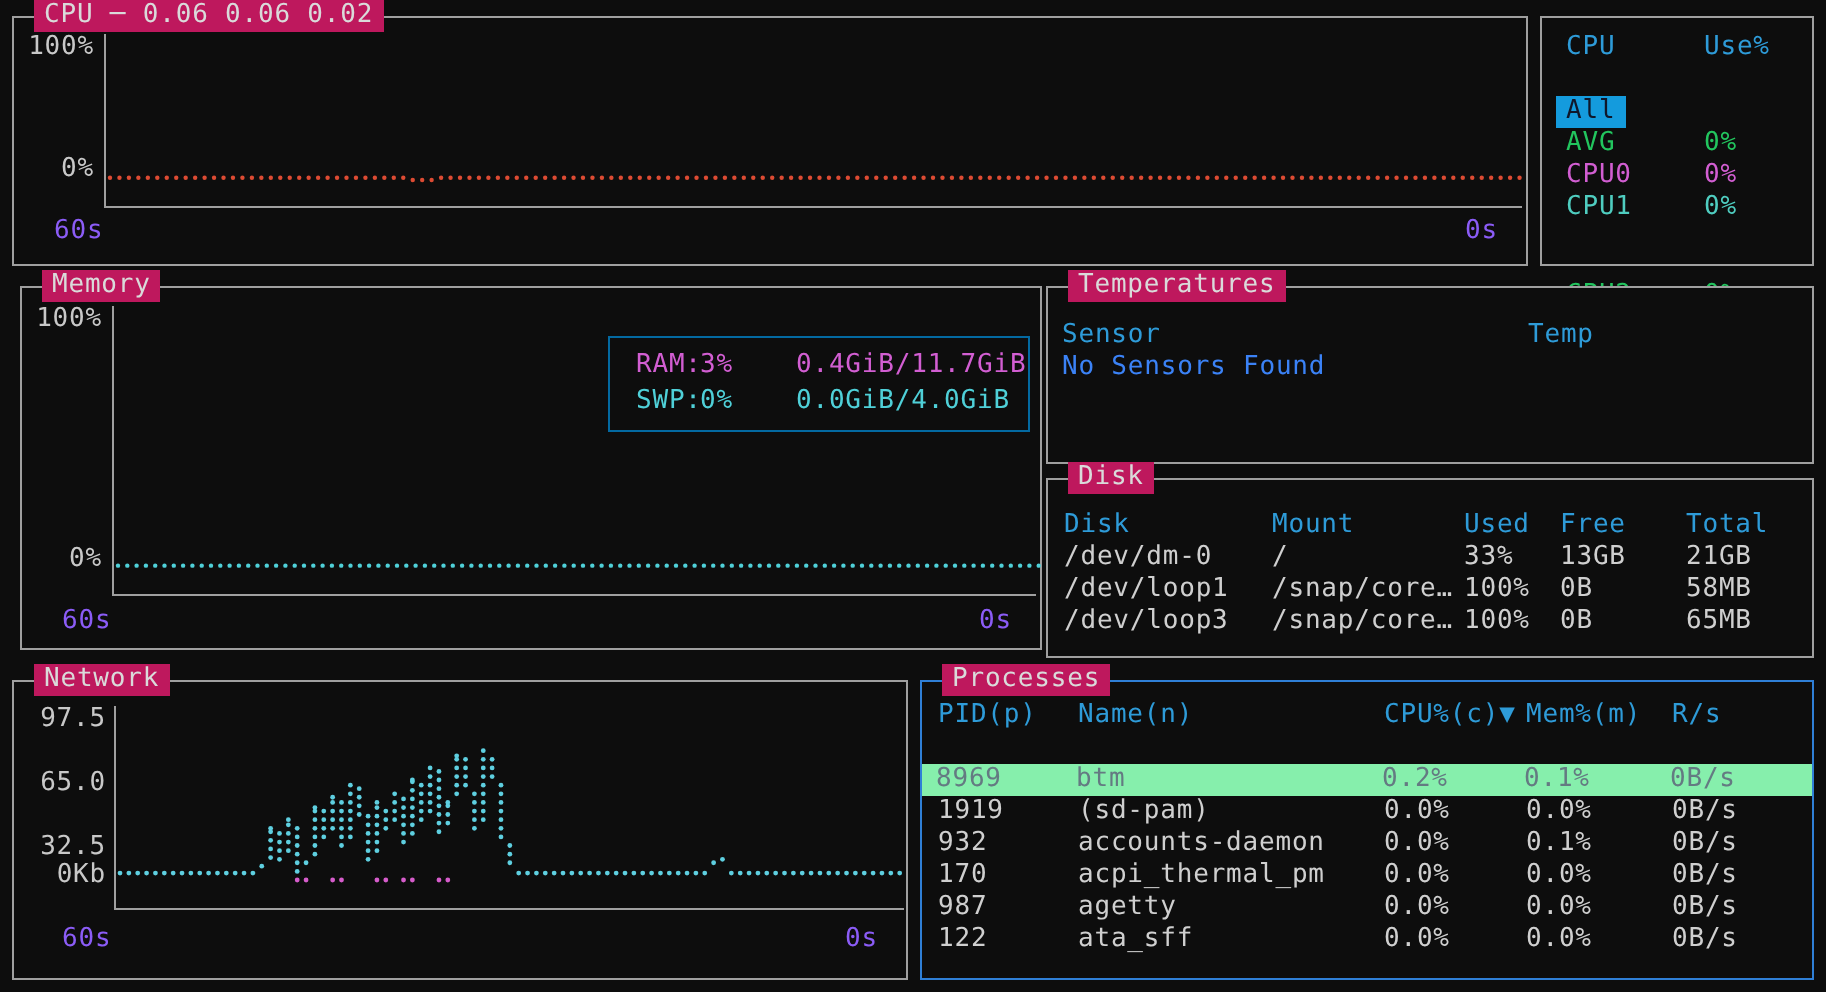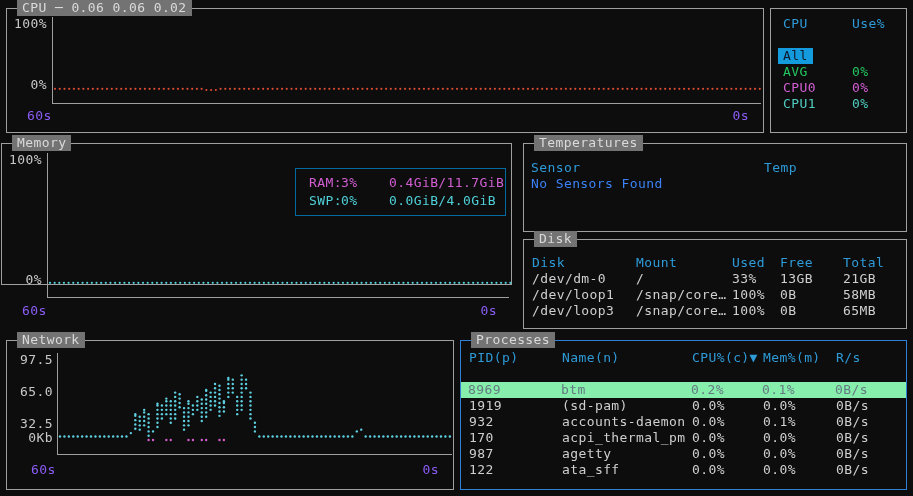--- a/index.html
+++ b/index.html
@@ -3,41 +3,41 @@
 <meta charset="utf-8">
 <style>
   html,body{margin:0;padding:0;background:#000;}
   .screen{
     position:relative;width:913px;height:496px;background:#0d0d0d;overflow:hidden;
     font-family:"DejaVu Sans Mono","Liberation Mono",monospace;
     font-size:13px;line-height:16px;letter-spacing:0.4px;color:#cfcfcf;
   }
   .panel{position:absolute;border:1px solid #9f9f9f;background:#0d0d0d;box-sizing:border-box;}
   .panel.focused{border-color:#2f7fd6;}
-  .ptitle{position:absolute;top:-9px;left:10px;background:#737373;padding:0 5px;color:#dadada;white-space:nowrap;}
+  .ptitle{position:absolute;top:-9px;left:10px;background:#be185d;padding:0 5px;color:#dadada;white-space:nowrap;}
   .hdr{color:#2e9bd8;}
   .trow{position:absolute;left:1px;right:1px;height:16px;line-height:16px;white-space:nowrap;}
   .trow span{position:absolute;white-space:nowrap;}
   .ytick{position:absolute;text-align:right;color:#c8c8c8;}
   .xtick{position:absolute;color:#8b5cf6;}
   .vaxis{position:absolute;width:1px;background:#9f9f9f;}
   .haxis{position:absolute;height:1px;background:#9f9f9f;}
   svg.chart{position:absolute;overflow:visible;}
   
   .cpu-y{left:2px;width:38px;}
   .mem-y{left:2px;width:38px;}
   .net-y{left:2px;width:44px;}
   
   .ct .c1{left:11px;} .ct .c2{left:80px;}
   
   .tt .c1{left:6px;} .tt .c2{left:239px;}
   
   .dt .c1{left:7px;} .dt .c2{left:111px;} .dt .c3{left:207px;} .dt .c4{left:255px;} .dt .c5{left:318px;}
   
-  .pt .c1{left:7px;} .pt .c2{left:77px;margin-left:23px;} .pt .c3{left:230px;} .pt .c4{left:301px;} .pt .c5{left:374px;}
+  .pt .c1{left:7px;} .pt .c2{left:77px;} .pt .c3{left:230px;} .pt .c4{left:301px;} .pt .c5{left:374px;}
   .row-sel{background:#86efac;}
   .row-sel span{color:#647a82;}
   .c-red{color:#22c55e;} .c-mag{color:#d25ed2;} .c-teal{color:#4fcdc0;}
   .c-yel{color:#22c55e;margin-top:28px;} .c-cyan{color:#4fd0d8;} .c-white{color:#3b82f6;}
   .all-hl{position:absolute;left:6px;padding:0 5px;background:#149bdd;color:#0f172a;}
   .legend-box{position:absolute;left:293px;top:24px;width:211px;height:48px;border:1px solid #0369a1;background:#0d0d0d;box-sizing:border-box;}
   .legend-box .trow span{position:absolute;}
   .lg1{left:12px;} .lg2{left:44px;} .lg3{left:92px;}
 </style>
 </head>
@@ -230,21 +230,21 @@
     <div class="trow" style="top:87px">
       <span class="c1 c-teal">CPU1</span>
       <span class="c2 c-teal">0%</span>
     </div>
     <div class="trow" style="top:103px">
       <span class="c1 c-yel">CPU2</span>
       <span class="c2 c-yel">0%</span>
     </div>
   </div>
 
-  <div class="panel" style="left:1px;top:143px;width:511px;height:142px">
+  <div class="panel" style="left:10px;top:143px;width:511px;height:182px">
     <div class="ptitle">Memory</div>
     <div class="ytick mem-y" style="top:8px">100%</div>
     <div class="ytick mem-y" style="top:128px">0%</div>
     <div class="vaxis" style="left:45px;top:9px;height:145px"></div>
     <div class="haxis" style="left:45px;top:153px;width:462px"></div>
     <svg class="chart" id="memory-graph" style="left:46px;top:9px" width="462" height="145">
         <circle cx="2" cy="129.82" r="1.1" fill="#4fd0d8"></circle>
         <circle cx="6.65" cy="129.82" r="1.1" fill="#4fd0d8"></circle>
         <circle cx="11.3" cy="129.82" r="1.1" fill="#4fd0d8"></circle>
         <circle cx="15.950000000000001" cy="129.82" r="1.1" fill="#4fd0d8"></circle>

